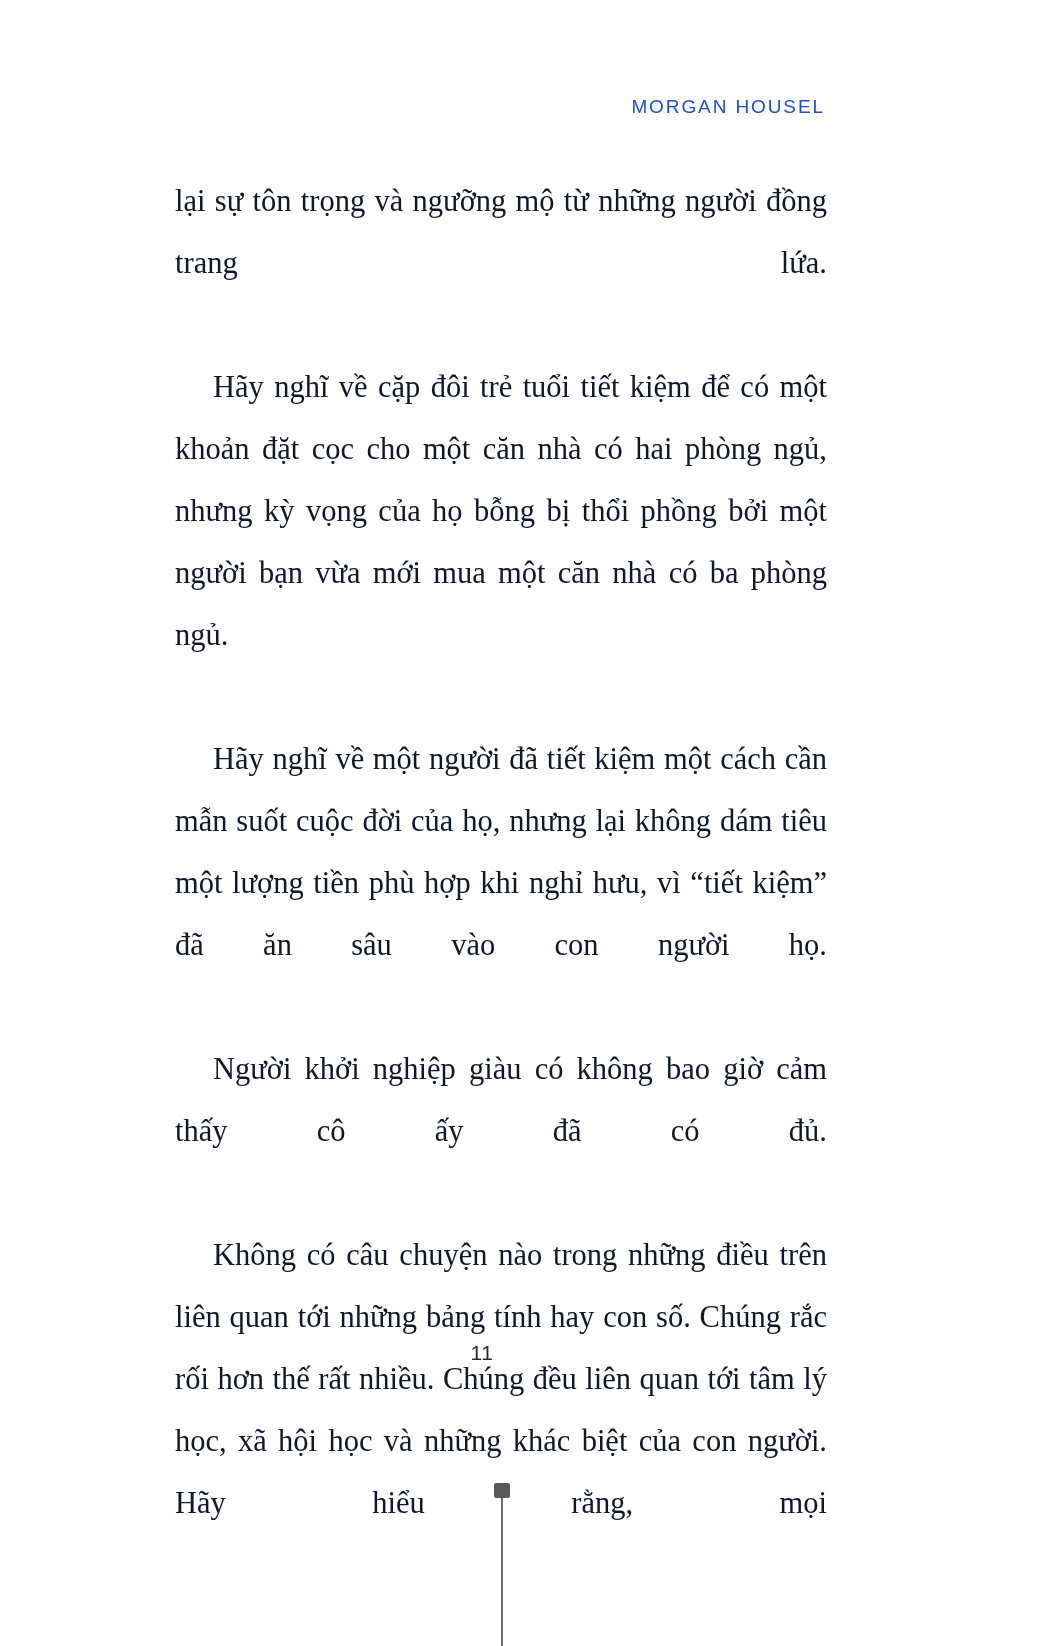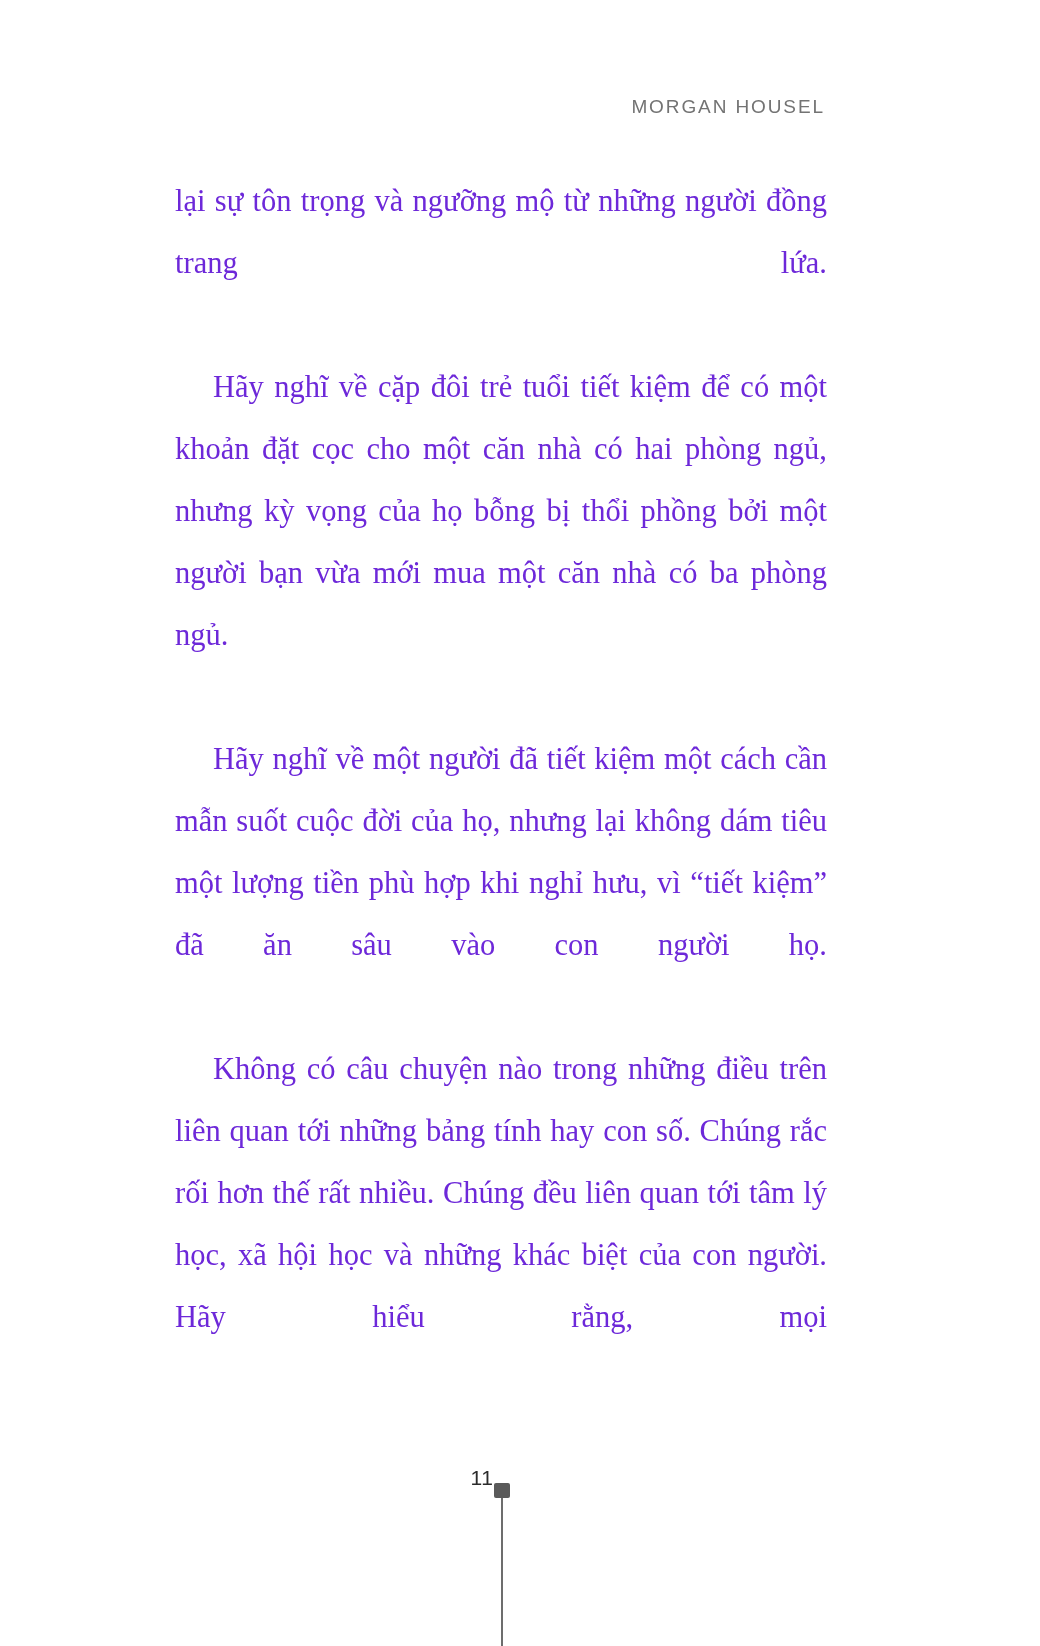--- a/index.html
+++ b/index.html
@@ -27,36 +27,36 @@
   .running-header {
     position: absolute;
     top: 96px;
     left: 175px;
     right: 215px;
     text-align: right;
     font-family: "Liberation Sans", "DejaVu Sans", sans-serif;
     font-size: 19px;
     font-weight: 500;
     letter-spacing: 1.9px;
-    color: #737373;
+    color: #1d4ed8;
   }
 
   
   .text-column {
     position: absolute;
     top: 170px;
     left: 175px;
     width: 652px;
   }
 
   .para {
     margin: 0 0 0 0;
     font-size: 30.5px;
     line-height: 62px;
-    color: #6d28d9;
+    color: #0f172a;
     text-align: justify;
     text-justify: inter-word;
     hyphens: none;
     -webkit-hyphens: none;
   }
 
   .para.indent {
     text-indent: 38px;
   }
 
@@ -68,21 +68,21 @@
   }
 
   
   .para + .para {
     margin-top: 0;
   }
 
   
   .page-number {
     position: absolute;
-    top: 1466px;
+    top: 1341px;
     left: 0;
     width: 964px;
     text-align: center;
     font-family: "Liberation Sans", "DejaVu Sans", sans-serif;
     font-size: 21px;
     letter-spacing: 0.5px;
     color: #2b2b2b;
   }
 
   
@@ -119,20 +119,21 @@
   <div class="running-header">MORGAN HOUSEL</div>
 
   <div class="text-column">
 
     <p class="para">lại sự tôn trọng và ngưỡng mộ từ những người đồng trang lứa.</p>
 
     <p class="para indent">Hãy nghĩ về cặp đôi trẻ tuổi tiết kiệm để có một khoản đặt cọc cho một căn nhà có hai phòng ngủ, nhưng kỳ vọng của họ bỗng bị thổi phồng bởi một người bạn vừa mới mua một căn nhà có ba phòng ngủ.</p>
 
     <p class="para indent">Hãy nghĩ về một người đã tiết kiệm một cách cần mẫn suốt cuộc đời của họ, nhưng lại không dám tiêu một lượng tiền phù hợp khi nghỉ hưu, vì “tiết kiệm” đã ăn sâu vào con người họ.</p>
 
+    <p class="para indent">Người khởi nghiệp giàu có không bao giờ cảm thấy cô ấy đã có đủ.</p>
 
 
     <p class="para indent">Không có câu chuyện nào trong những điều trên liên quan tới những bảng tính hay con số. Chúng rắc rối hơn thế rất nhiều. Chúng đều liên quan tới tâm lý học, xã hội học và những khác biệt của con người. Hãy hiểu rằng, mọi</p>
 
   </div>
 
   <div class="page-number">11</div>
 
   <div class="bookmark-marker">
     <div class="handle"></div>

